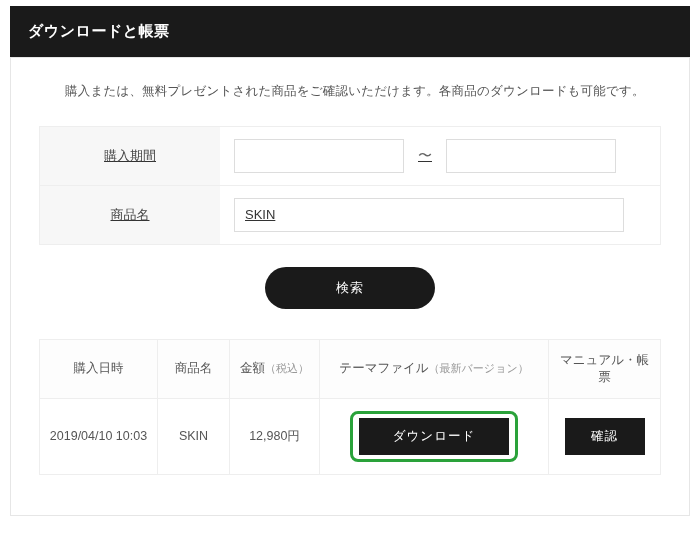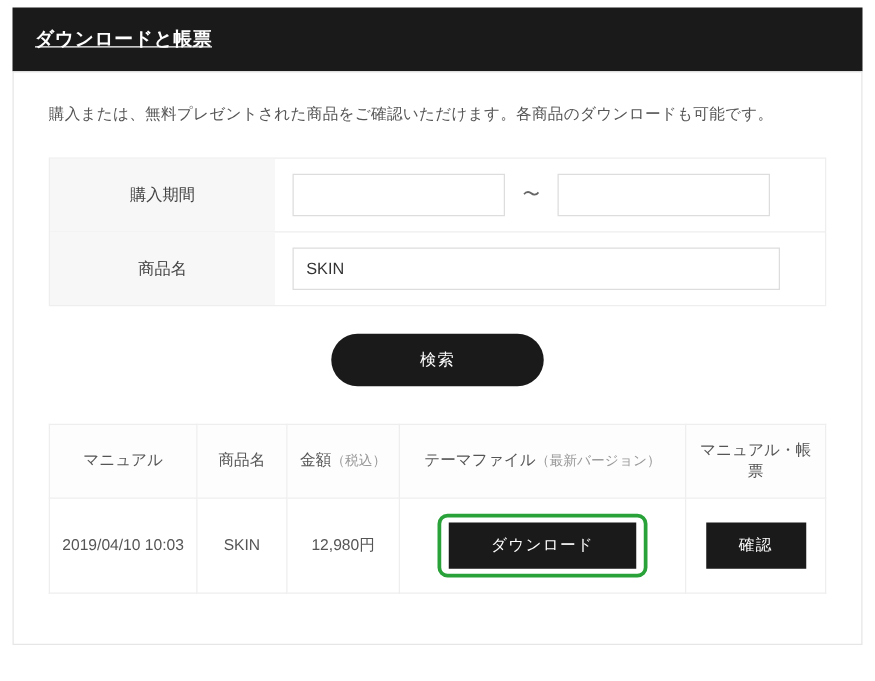--- a/index.html
+++ b/index.html
@@ -1,22 +1,22 @@
 <!DOCTYPE html>
 <html><head>
   <meta charset="utf-8">
   <style>
     * { margin:0; padding:0; box-sizing:border-box; }
     body { font-family:"Hiragino Kaku Gothic ProN","Meiryo",sans-serif; background:#fff; width:700px; height:545px; overflow:hidden; font-size:13px; color:#333; }
     .wrap { padding:6px 10px 10px; }
-    .hdr { background:#1a1a1a; color:#fff; font-weight:bold; font-size:15px; padding:16px 18px; letter-spacing:.5px;text-decoration:underline; }
+    .hdr { background:#1a1a1a; color:#fff; font-weight:bold; font-size:15px; padding:16px 18px; letter-spacing:.5px; }
     .panel { border:1px solid #e6e6e6; padding:22px 28px 40px; }
-    .intro { font-size:12.5px; line-height:1.9; color:#555; margin-bottom:22px; letter-spacing:.2px; }
+    .intro { font-size:12.5px; line-height:1.9; color:#555; margin-bottom:22px; letter-spacing:.2px;margin-left:26px; }
     .srch { border:1px solid #eee; }
-    .row { display:flex; border-bottom:1px solid #eee; }
+    .row { display:flex; border-bottom:1px solid #eee;text-decoration:underline; }
     .row:last-child { border-bottom:none; }
     .lbl { width:180px; background:#f7f7f7; display:flex; align-items:center; justify-content:center; font-size:13px; color:#444; padding:16px 12px; }
     .fld { flex:1; padding:12px 14px; display:flex; align-items:center; gap:10px; }
     .inp { height:34px; border:1px solid #ddd; padding:0 10px; font-size:13px; background:#fff; color:#333; }
     .inp.date { width:170px; }
     .inp.name { flex:1; max-width:390px; }
     .tilde { color:#666; font-size:14px; padding:0 4px; }
     .btnbar { text-align:center; margin:22px 0 30px; }
     .btn { display:inline-block; min-width:170px; padding:12px 34px; border-radius:30px; border:none; font-size:13px; cursor:pointer; letter-spacing:1px; }
     .btn-dark { background:#1a1a1a; color:#fff;font-family:Liberation Mono, monospace; }
@@ -69,21 +69,21 @@
     <table class="tbl">
       <colgroup>
         <col class="c1">
           <col class="c2">
           <col class="c3">
           <col class="c4">
           <col class="c5">
       </colgroup>
       <thead>
         <tr>
-          <th>マニュアル</th>
+          <th>購入日時</th>
           <th>商品名</th>
           <th>
             <span>金額</span><span class="sub">（税込）</span>
           </th>
           <th>
             <span>テーマファイル</span><span class="sub">（最新バージョン）</span>
           </th>
           <th>マニュアル・帳票</th>
         </tr>
       </thead>

